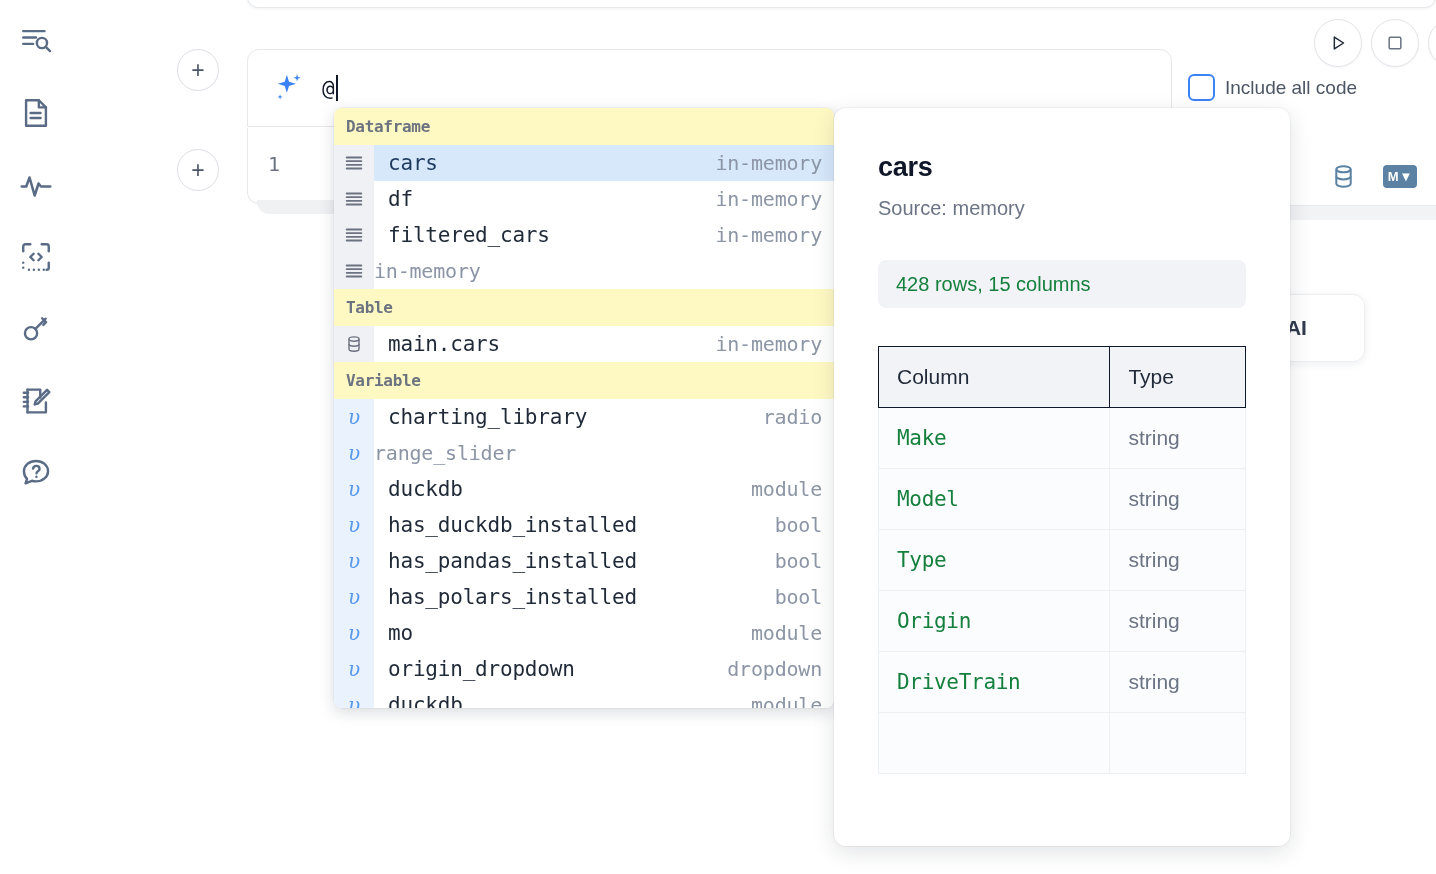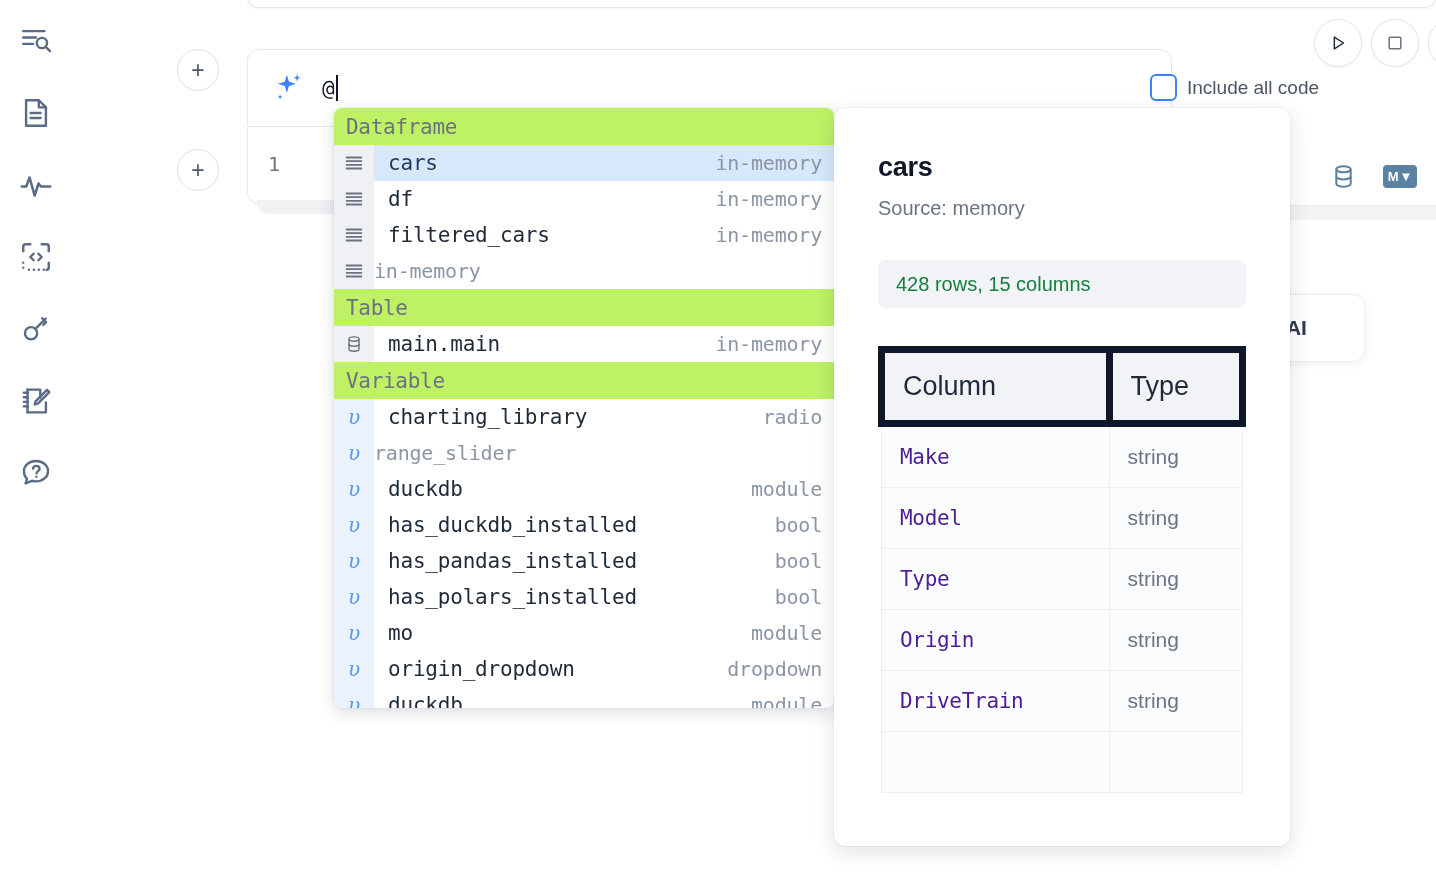--- a/index.html
+++ b/index.html
@@ -81,21 +81,21 @@
     position: absolute; width: 48px; height: 48px; border-radius: 50%;
     background: #ffffff; border: 1px solid #e3e5e9;
     display:flex; align-items:center; justify-content:center; cursor:pointer;
     box-shadow: 0 1px 2px rgba(20,30,50,.05);
   }
   .round-ctrl.run  { left: 1314px; top: 19px; }
   .round-ctrl.stop { left: 1371px; top: 19px; }
   .round-ctrl.more { left: 1428px; top: 19px; }
 
   .include-row {
-    position: absolute; left: 1150px; top: 74px;
+    position: absolute; left: 1188px; top: 74px;
     display:flex; align-items:center; gap: 10px; cursor:pointer;
   }
   .chk {
     width: 27px; height: 27px; border: 2px solid #3b82f6; border-radius: 6px; background:#fff;
   }
   .include-label { font-size: 19px; color:#4b5563; white-space: nowrap; }
 
   .cell-icons { position:absolute; left: 1330px; top: 163px; display:flex; gap: 26px; align-items:center; }
   .cell-icons .ic { color:#5b82a3; cursor:pointer; display:flex; }
   .md-badge {
@@ -115,23 +115,23 @@
   }
 
   
   .dropdown {
     position: absolute; left: 334px; top: 108px; width: 500px; height: 600px;
     background: #ffffff; border-radius: 8px; overflow: hidden;
     box-shadow: 0 4px 16px rgba(20,30,50,.16), 0 0 0 1px rgba(20,30,50,.04);
     font-family: "DejaVu Sans Mono","Liberation Mono",monospace;
   }
   .dd-section {
-    height: 37px; background: #bef264; color: #6b7280;
+    height: 37px; background: #fef9c3; color: #6b7280;
     display: flex; align-items: center; padding-left: 12px;
-    font-size: 21px; letter-spacing: -0.3px;
+    font-size: 16px; letter-spacing: -0.3px; font-weight: bold;
   }
   .dd-item {
     height: 36px; display: flex; align-items: center;
     background: #ffffff; cursor: pointer; position: relative;
   }
   .dd-item.selected { background: #d7e8fb; }
   .dd-gut {
     width: 40px; height: 36px; flex: 0 0 40px;
     display:flex; align-items:center; justify-content:center;
     background: #f0f1f4; color: #6b7280;
@@ -158,30 +158,30 @@
   .pv-title { font-size: 27px; font-weight: bold; color: #0f1729; margin: 0 0 14px 0; letter-spacing: -0.3px;}
   .pv-source { font-size: 20px; color: #6b7484; margin: 0 0 40px 0; }
   .pv-stat {
     background: #f1f3f7; border-radius: 8px; height: 48px;
     display: flex; align-items: center; padding-left: 18px;
     font-size: 20px; color: #15803d; margin-bottom: 38px;
   }
   .pv-table { width: 368px; border-collapse: collapse; }
   .pv-table th {
     background: #f1f3f7; text-align: left; font-weight: normal;
-    font-size: 27px; color: #1f2937; padding: 18px 0 18px 18px;
-    border: 7px solid #0f172a;
+    font-size: 21px; color: #1f2937; padding: 18px 0 18px 18px;
+    border: 1px solid #0f172a;
   }
   .pv-table td {
     background: #fbfcfd; padding: 18px 0 18px 18px;
     border: 1px solid #eceff4; font-size: 21px;
   }
   .pv-table td.col-name {
     font-family: "DejaVu Sans Mono","Liberation Mono",monospace;
-    color: #4c1d95; letter-spacing: -0.3px; width: 232px;
+    color: #15803d; letter-spacing: -0.3px; width: 232px;
   }
   .pv-table td.col-type { color: #6b7484; width: 136px; }
 </style>
 </head>
 <body>
 
 <div id="root">
 
   <div class="sidebar">
     <div class="side-icon">
@@ -334,21 +334,21 @@
         </div>
         <div class="dd-section">Table</div>
         <div class="dd-item ">
           <span class="dd-gut">
             <svg width="20" height="20" viewBox="0 0 24 24" fill="none" stroke="currentColor" stroke-width="1.7">
               <ellipse cx="12" cy="6" rx="6" ry="2.6"></ellipse>
               <path d="M6 6v12c0 1.4 2.7 2.6 6 2.6s6-1.2 6-2.6V6"></path>
               <path d="M6 12c0 1.4 2.7 2.6 6 2.6s6-1.2 6-2.6"></path>
             </svg>
           </span>
-          <span class="dd-name">main.main</span>
+          <span class="dd-name">main.cars</span>
           <span class="dd-type">in-memory</span>
         </div>
         <div class="dd-section">Variable</div>
         <div class="dd-item var ">
           <span class="dd-gut">
             <span style="font-family:'DejaVu Serif',serif;">υ</span>
           </span>
           <span class="dd-name">charting_library</span>
           <span class="dd-type">radio</span>
         </div>

